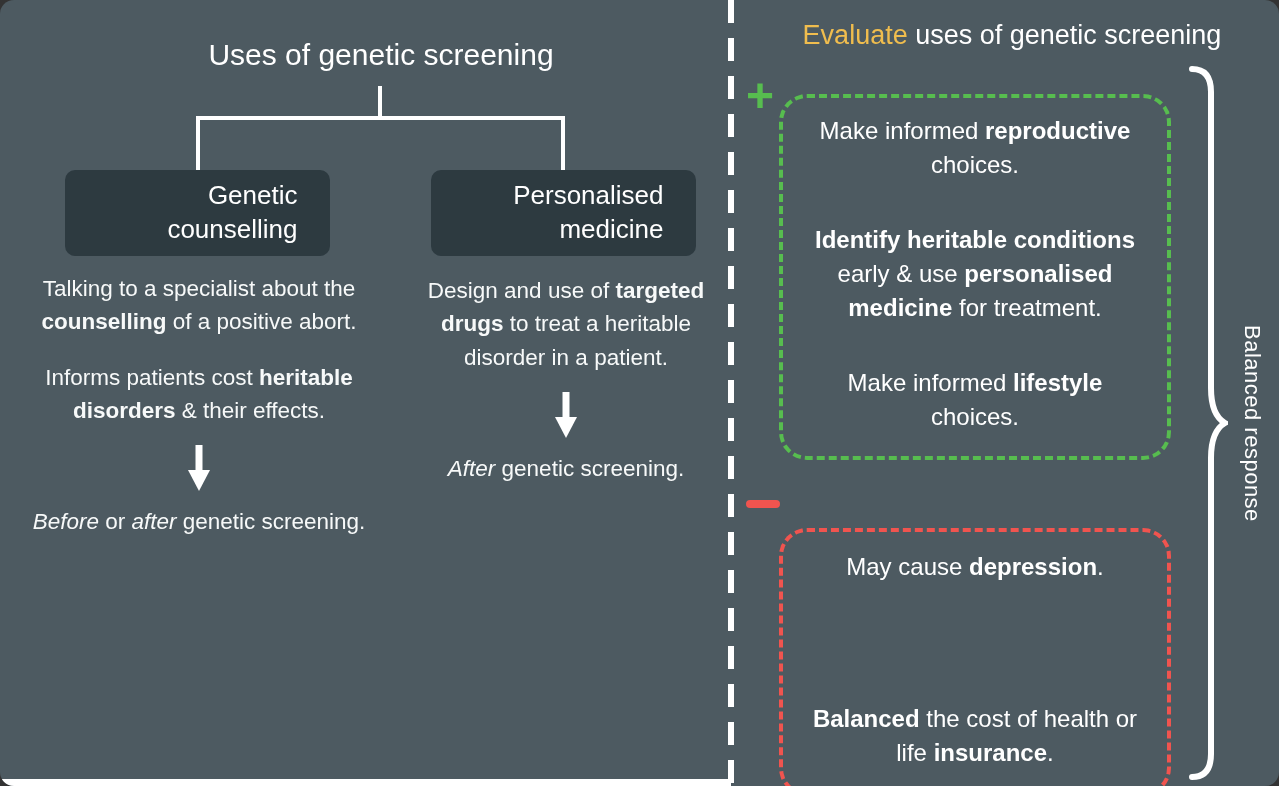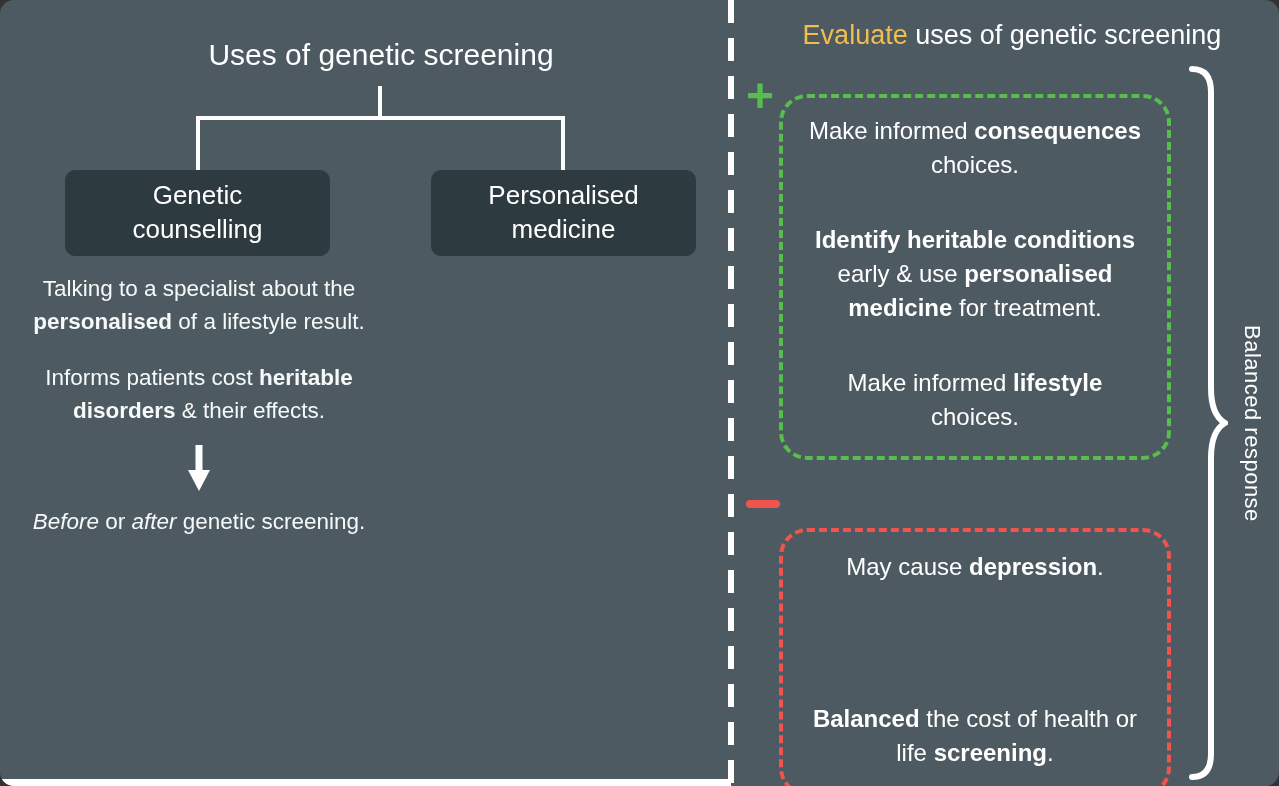--- a/index.html
+++ b/index.html
@@ -30,21 +30,21 @@
   .cline { background: #fff; }
   .stem  { left: 378px; top: 86px;  width: 4px;   height: 32px; }
   .hbar  { left: 196px; top: 116px; width: 369px; height: 4px;  }
   .dropL { left: 196px; top: 116px; width: 4px;   height: 56px; }
   .dropR { left: 561px; top: 116px; width: 4px;   height: 56px; }
 
   .box {
     background: var(--panel_box, #2d3a40);
     border-radius: 10px;
     display: flex; align-items: center; justify-content: center;
-    text-align: center;
+    text-align: right;
     font-size: 26px; line-height: 1.3;
     color: #fff;
   }
   .box span { display: inline-block; max-width: 200px; }
   .box1 { left: 65px;  top: 170px; width: 265px; height: 86px; }
   .box2 { left: 431px; top: 170px; width: 265px; height: 86px; }
 
   .stack { display: flex; flex-direction: column; align-items: center; }
   .col1 { left: 0;     top: 272px; width: 398px; }
   .col2 { left: 420px; top: 274px; width: 292px; }
@@ -133,46 +133,54 @@
   <div class="abs cline dropR"></div>
 
   <div class="abs box box1">
     <span>Genetic counselling</span>
   </div>
   <div class="abs box box2">
     <span>Personalised medicine</span>
   </div>
 
   <div class="abs stack col1">
-    <p class="para"><span>Talking to a specialist about the </span><span class="b">personalised</span><span> of a lifestyle result.</span></p>
+    <p class="para"><span>Talking to a specialist about the </span><span class="b">counselling</span><span> of a positive abort.</span></p>
     <p class="para mt20"><span>Informs patients cost </span><span class="b">heritable disorders</span><span> &amp; their effects.</span></p>
     <svg class="arrow" viewBox="0 0 26 50" aria-hidden="true">
       <line x1="13" y1="2" x2="13" y2="28" stroke="#ffffff" stroke-width="7"></line>
       <polygon points="2,27 24,27 13,48" fill="#ffffff"></polygon>
     </svg>
     <p class="para mt14"><span class="i">Before</span><span> or </span><span class="i">after</span><span> genetic screening.</span></p>
   </div>
 
+  <div class="abs stack col2">
+    <p class="para"><span>Design and use of </span><span class="b">targeted drugs</span><span> to treat a heritable disorder in a patient.</span></p>
+    <svg class="arrow" viewBox="0 0 26 50" aria-hidden="true">
+      <line x1="13" y1="2" x2="13" y2="28" stroke="#ffffff" stroke-width="7"></line>
+      <polygon points="2,27 24,27 13,48" fill="#ffffff"></polygon>
+    </svg>
+    <p class="para mt14"><span class="i">After</span><span> genetic screening.</span></p>
+  </div>
 
   <div class="abs divider"></div>
   <div class="abs bottom-edge"></div>
 
   <div class="abs right-title"><span style="color: rgb(240, 189, 78); margin-left: 12px;">Evaluate</span><span> uses of genetic screening</span></div>
 
   <div class="abs plus">+</div>
   <div class="abs dashed-box green-box">
-    <p class="rpara"><span>Make informed </span><span class="b">consequences</span><span> choices.</span></p>
+    <p class="rpara"><span>Make informed </span><span class="b">reproductive</span><span> choices.</span></p>
     <p class="rpara"><span class="b">Identify heritable conditions</span><span> early &amp; use </span><span class="b">personalised medicine</span><span> for treatment.</span></p>
     <p class="rpara"><span>Make informed </span><span class="b">lifestyle</span><span> choices.</span></p>
   </div>
 
   <div class="abs minus"></div>
   <div class="abs dashed-box red-box">
     <p class="rpara"><span>May cause </span><span class="b">depression</span><span>.</span></p>
-    <p class="rpara"><span class="b">Balanced</span><span> the cost of health or life </span><span class="b">screening</span><span>.</span></p>
+    <p class="rpara"><span class="b">Balanced</span><span> the cost of health or life </span><span class="b">insurance</span><span>.</span></p>
   </div>
 
   <div class="abs brace-wrap">
     <svg width="42" height="718" viewBox="0 0 42 718" aria-hidden="true">
       <path d="M6,5 Q25,5 25,28 L25,324 Q25,351 39,359 Q25,367 25,394 L25,690 Q25,713 6,713" fill="none" stroke="#ffffff" stroke-width="6" stroke-linecap="round"></path>
     </svg>
   </div>
   <div class="abs balanced-wrap">
     <span class="balanced-label">Balanced response</span>
   </div>

